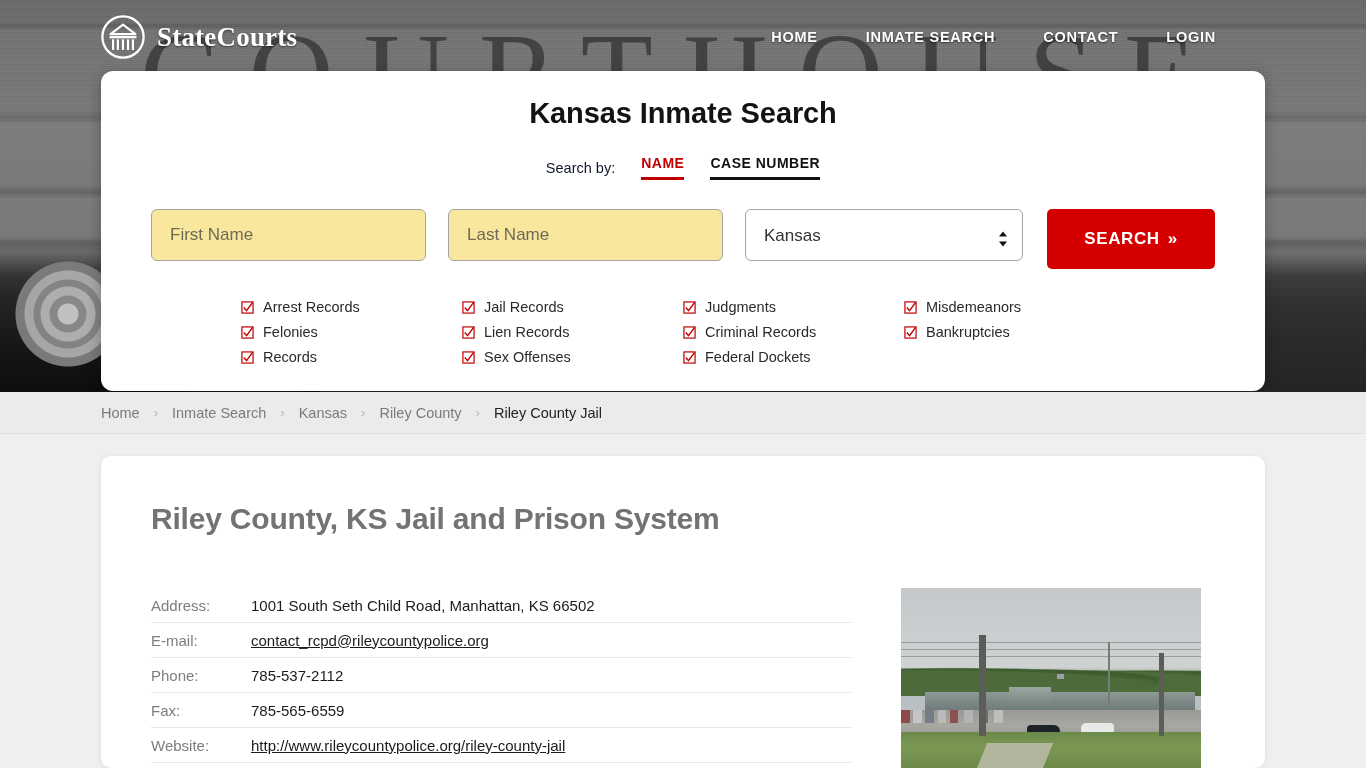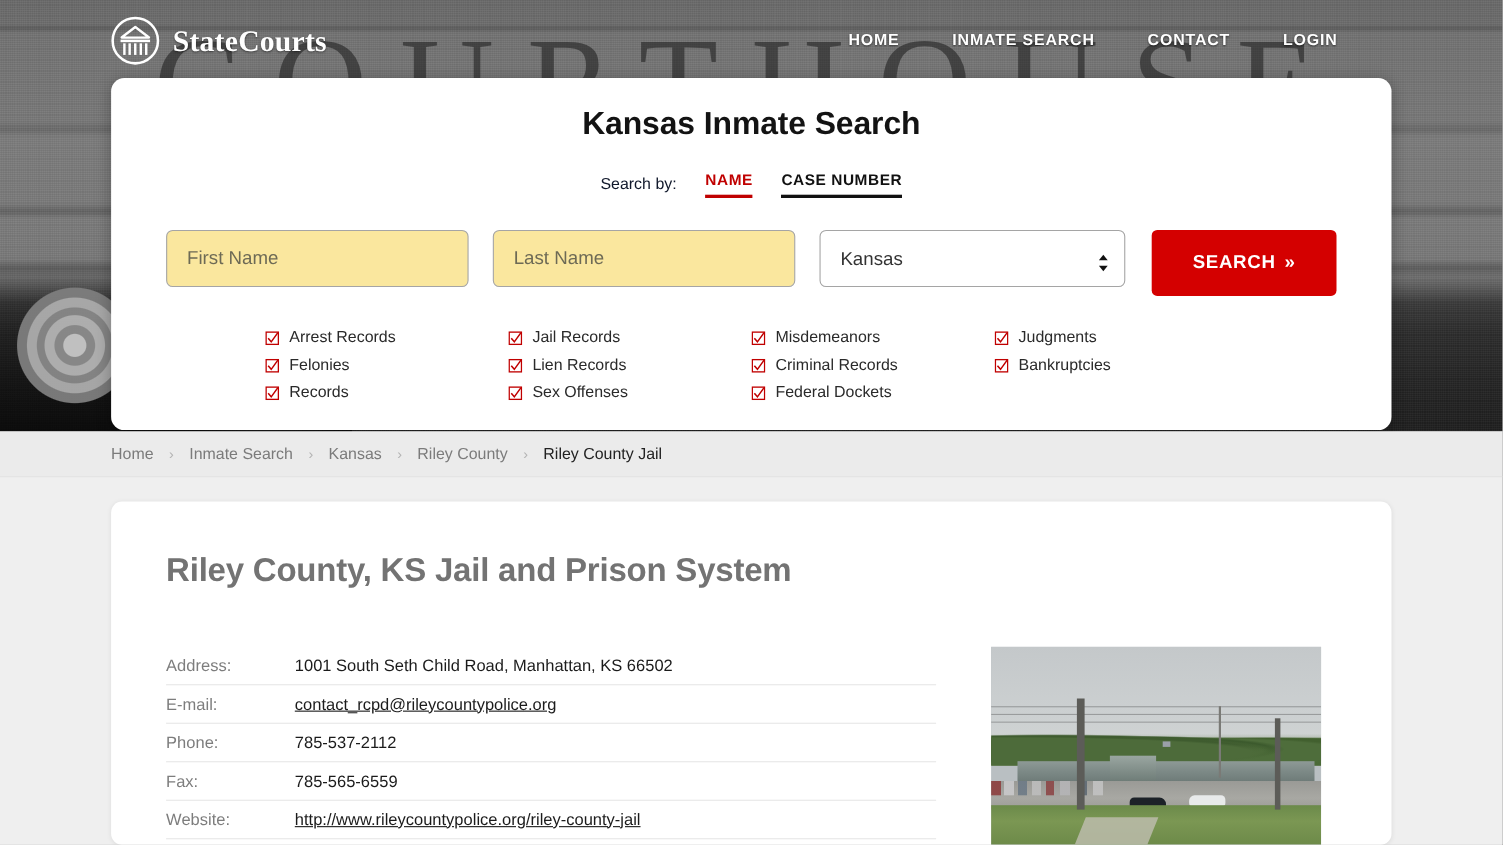--- a/index.html
+++ b/index.html
@@ -294,21 +294,21 @@
     align-items: center;
     height: 35px;
     border-bottom: 1px solid #e6e6e6;
     font-size: 15px;
   }
   .info-row:first-child { border-top: none; }
   .info-label {
     flex: 0 0 100px;
     color: #7d7d7d;
   }
-  .info-value { color: #1b1b1b; margin-left: 17px; }
+  .info-value { color: #1b1b1b; }
   .info-value a { color: #1b1b1b; text-decoration: underline; }
 
   
   .photo {
     position: relative;
     width: 300px;
     height: 180px;
     overflow: hidden;
     flex: 0 0 300px;
     background: #b9bfc2;
@@ -456,29 +456,29 @@
             <rect x="1" y="1" width="12" height="12" fill="none" stroke="#c00000" stroke-width="1.3"></rect>
             <path d="M3 7 L6 10.5 L12.5 1.5" fill="none" stroke="#c00000" stroke-width="1.5"></path>
           </svg>
         <span>Jail Records</span>
       </div>
       <div class="check-item">
         <svg class="cb" viewBox="0 0 14 14">
             <rect x="1" y="1" width="12" height="12" fill="none" stroke="#c00000" stroke-width="1.3"></rect>
             <path d="M3 7 L6 10.5 L12.5 1.5" fill="none" stroke="#c00000" stroke-width="1.5"></path>
           </svg>
+        <span>Judgments</span>
+      </div>
+
+      <div class="check-item">
+        <svg class="cb" viewBox="0 0 14 14">
+            <rect x="1" y="1" width="12" height="12" fill="none" stroke="#c00000" stroke-width="1.3"></rect>
+            <path d="M3 7 L6 10.5 L12.5 1.5" fill="none" stroke="#c00000" stroke-width="1.5"></path>
+          </svg>
         <span>Misdemeanors</span>
-      </div>
-
-      <div class="check-item">
-        <svg class="cb" viewBox="0 0 14 14">
-            <rect x="1" y="1" width="12" height="12" fill="none" stroke="#c00000" stroke-width="1.3"></rect>
-            <path d="M3 7 L6 10.5 L12.5 1.5" fill="none" stroke="#c00000" stroke-width="1.5"></path>
-          </svg>
-        <span>Judgments</span>
       </div>
       <div class="check-item">
         <svg class="cb" viewBox="0 0 14 14">
             <rect x="1" y="1" width="12" height="12" fill="none" stroke="#c00000" stroke-width="1.3"></rect>
             <path d="M3 7 L6 10.5 L12.5 1.5" fill="none" stroke="#c00000" stroke-width="1.5"></path>
           </svg>
         <span>Felonies</span>
       </div>
       <div class="check-item">
         <svg class="cb" viewBox="0 0 14 14">

